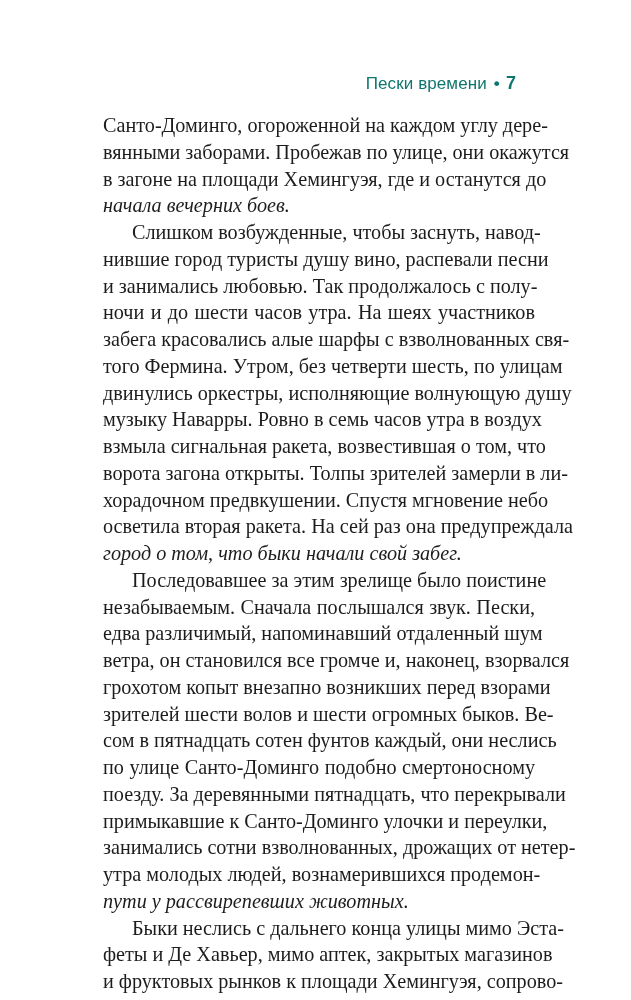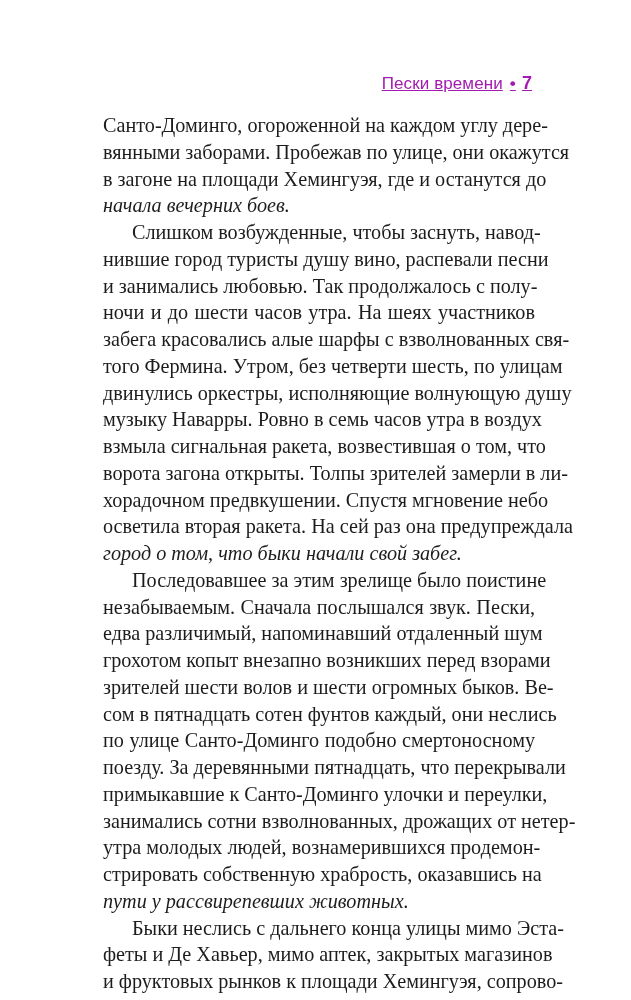--- a/index.html
+++ b/index.html
@@ -16,27 +16,26 @@
     .page {
       position: absolute;
       left: 0; top: 0;
       width: 631px;
       height: 1000px;
       background: #ffffff;
     }
     .running-head {
       position: absolute;
       top: 73px;
-      right: 99px;
+      right: 115px;
       font-family: "Liberation Sans", "DejaVu Sans", sans-serif;
       font-size: 17px;
-      color: #a21caf;
+      color: #0f766e;
       white-space: nowrap;
       letter-spacing: 0.1px;
-      text-decoration: underline;
     }
     .running-head .bullet {
       margin: 0 6px 0 7px;
       font-weight: bold;
     }
     .running-head .page-num {
       font-weight: bold;
       font-size: 18px;
     }
     .body-text {
@@ -95,29 +94,29 @@
       <span class="line">ворота загона открыты. Толпы зрителей замерли в ли-</span>
       <span class="line">хорадочном предвкушении. Спустя мгновение небо</span>
       <span class="line">осветила вторая ракета. На сей раз она предупреждала</span>
       <span class="line last">город о том, что быки начали свой забег.</span>
     </div>
 
     <div>
       <span class="line indent">Последовавшее за этим зрелище было поистине</span>
       <span class="line">незабываемым. Сначала послышался звук. Пески,</span>
       <span class="line">едва различимый, напоминавший отдаленный шум</span>
+      <span class="line">ветра, он становился все громче и, наконец, взорвался</span>
       <span class="line">грохотом копыт внезапно возникших перед взорами</span>
       <span class="line">зрителей шести волов и шести огромных быков. Ве-</span>
       <span class="line">сом в пятнадцать сотен фунтов каждый, они неслись</span>
       <span class="line">по улице Санто-Доминго подобно смертоносному</span>
       <span class="line">поезду. За деревянными пятнадцать, что перекрывали</span>
       <span class="line">примыкавшие к Санто-Доминго улочки и переулки,</span>
       <span class="line">занимались сотни взволнованных, дрожащих от нетер-</span>
       <span class="line">утра молодых людей, вознамерившихся продемон-</span>
-      <span class="line">стрировать собственную храбрость, оказавшись на</span>
       <span class="line last">пути у рассвирепевших животных.</span>
     </div>
 
     <div>
       <span class="line indent">Быки неслись с дальнего конца улицы мимо Эста-</span>
       <span class="line">феты и Де Хавьер, мимо аптек, закрытых магазинов</span>
       <span class="line">и фруктовых рынков к площади Хемингуэя, сопрово-</span>
     </div>
   </div>
 

